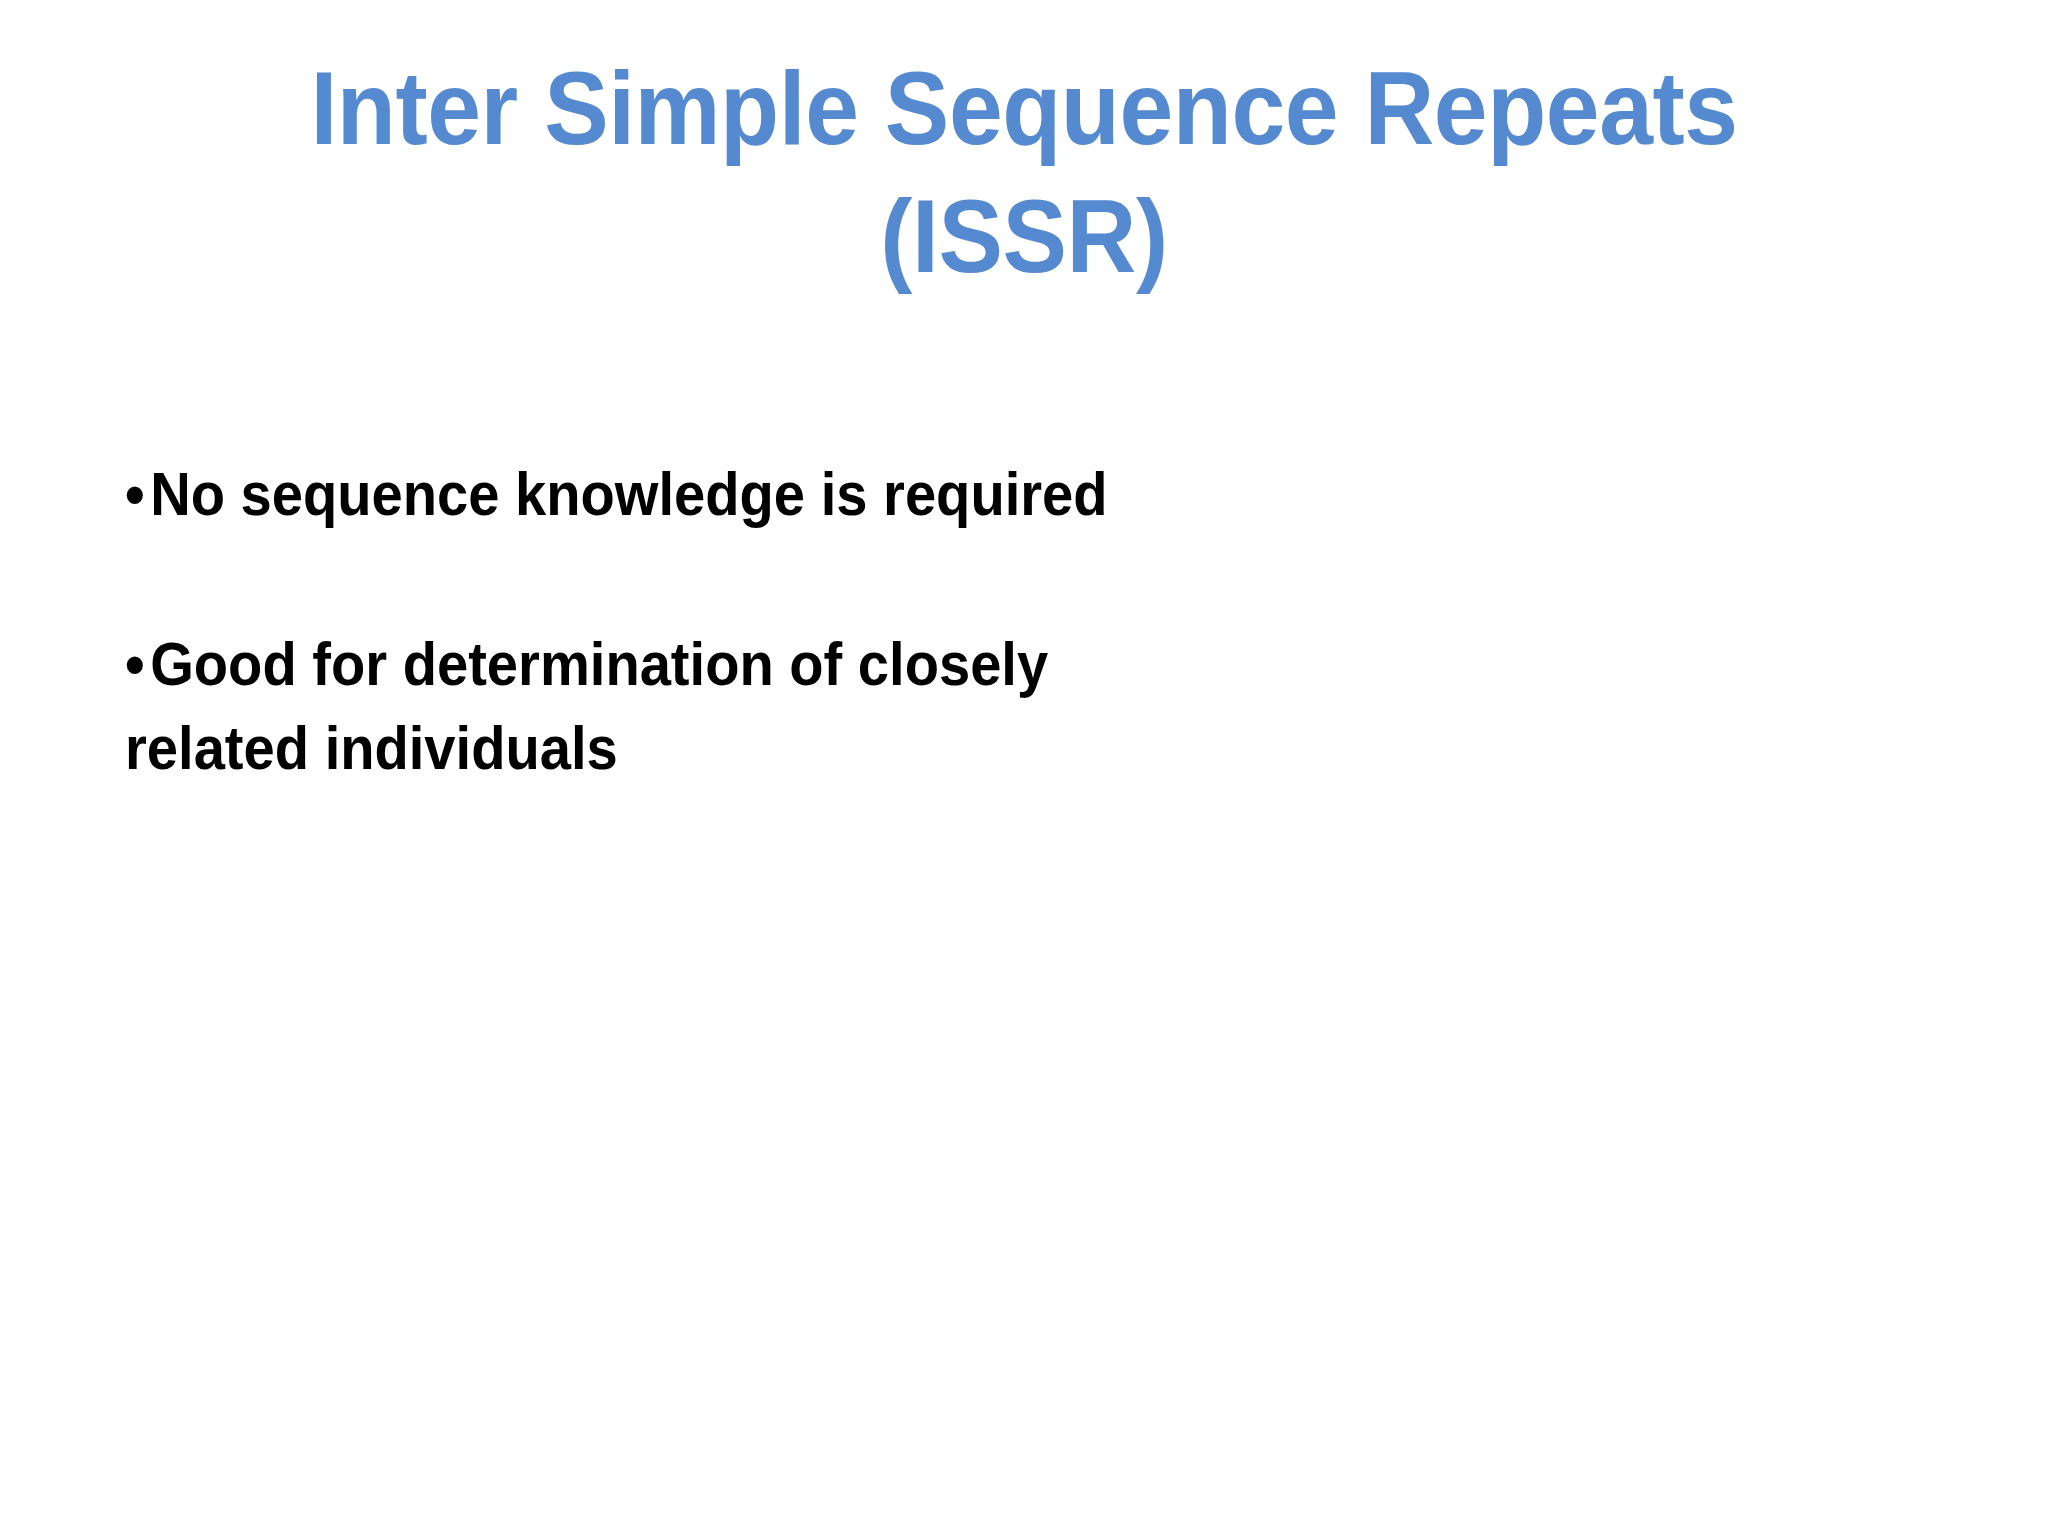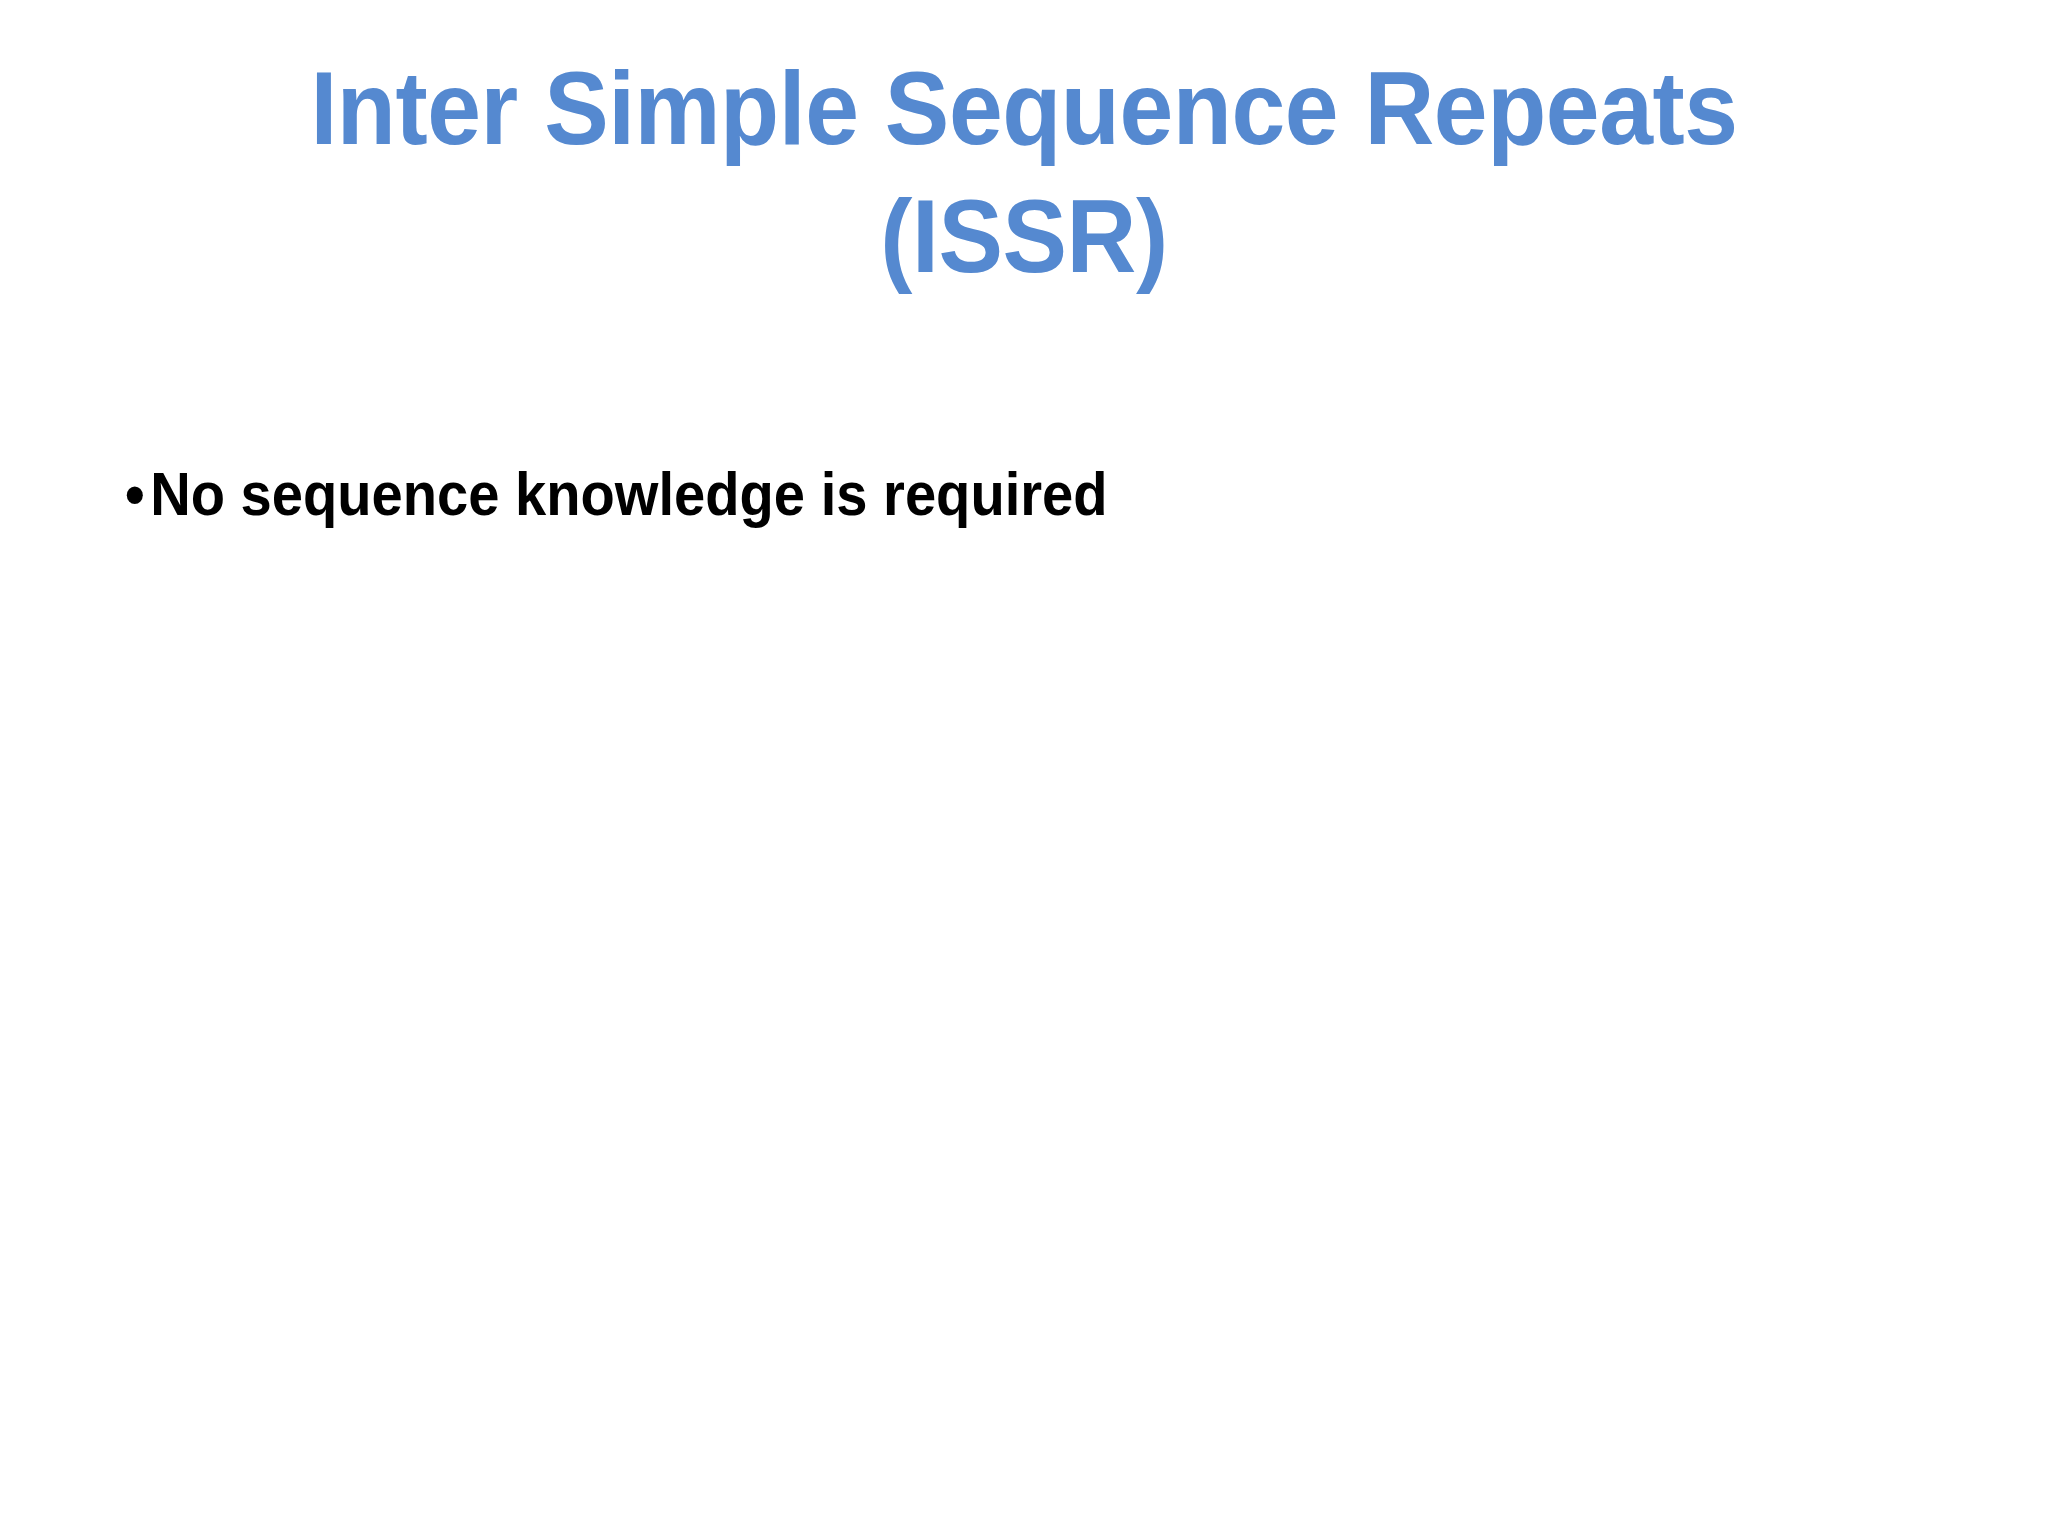--- a/index.html
+++ b/index.html
@@ -94,15 +94,19 @@
   </div>
 
   <div class="body-block">
 
     <div class="para">
       <span class="ln"><span class="bullet-dot">•</span><span>No sequence knowledge is required</span></span>
     </div>
 
 
 
+    <div class="para">
+      <span class="ln"><span class="bullet-dot">•</span><span>Good for determination of closely</span></span>
+      <span class="ln">related individuals</span>
+    </div>
 
   </div>
 </div>
 
 </body></html>

